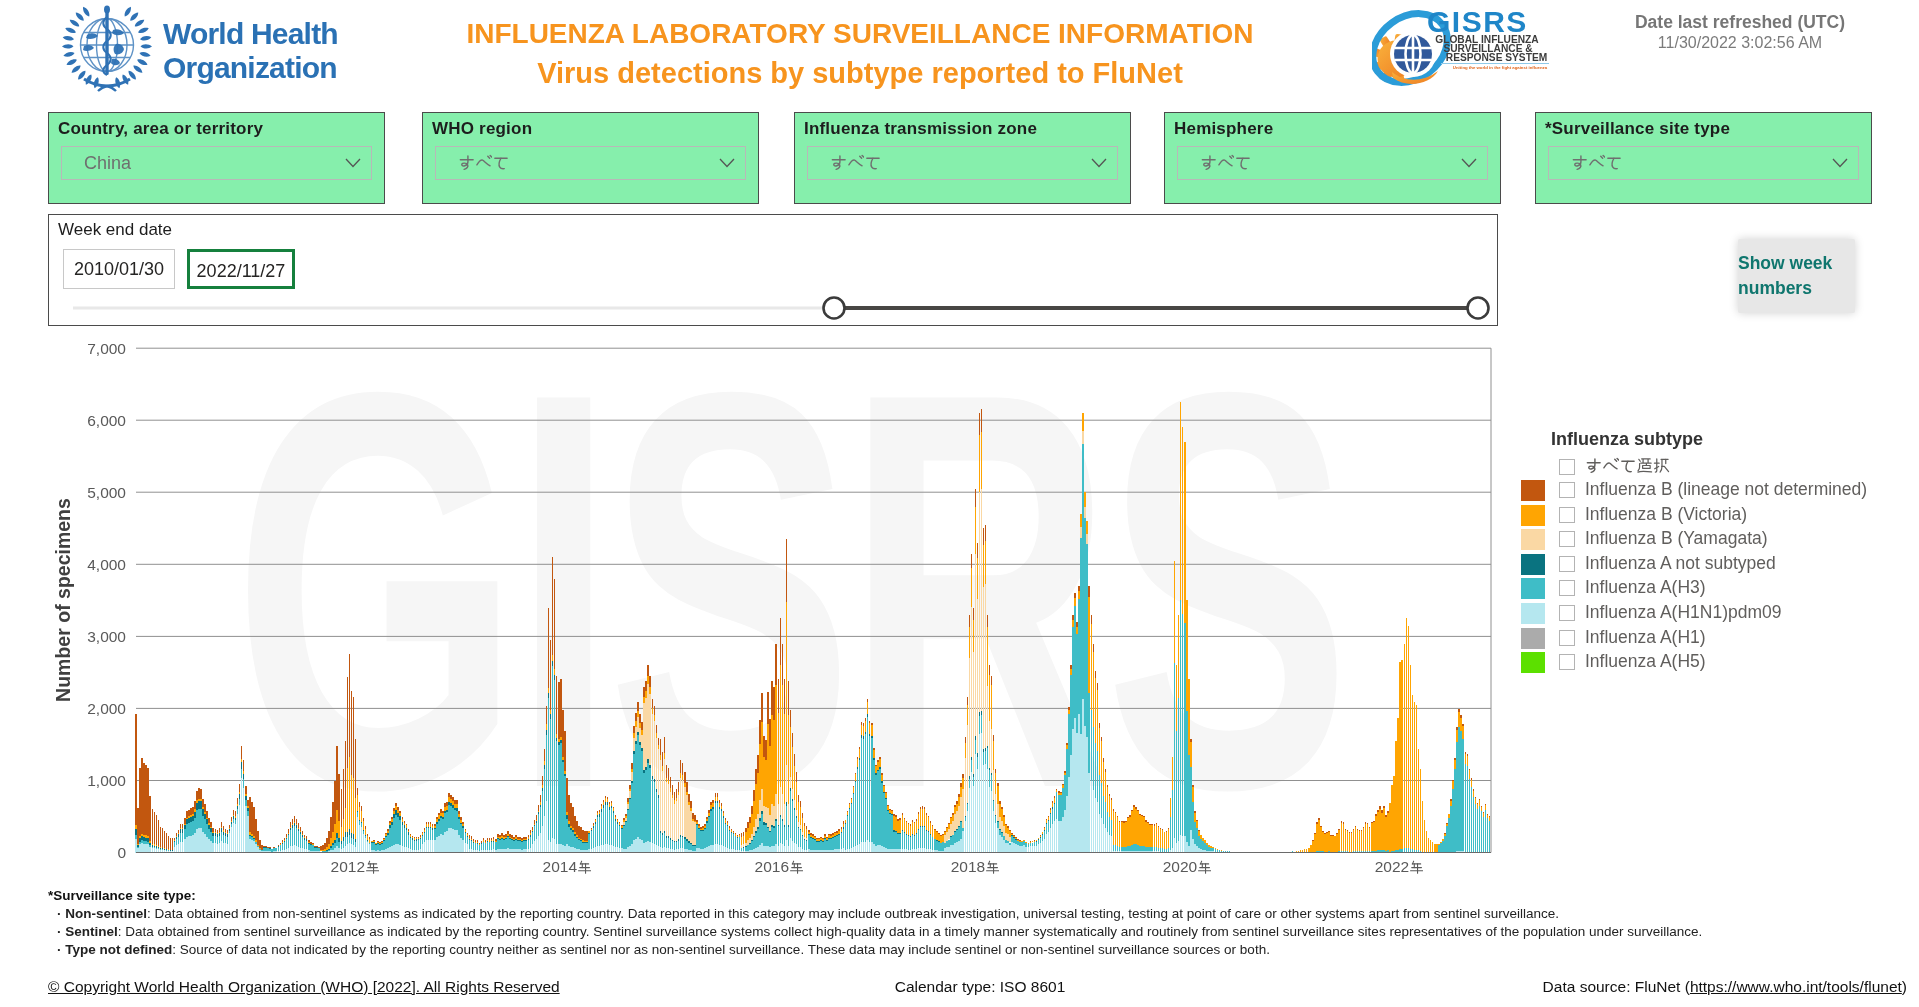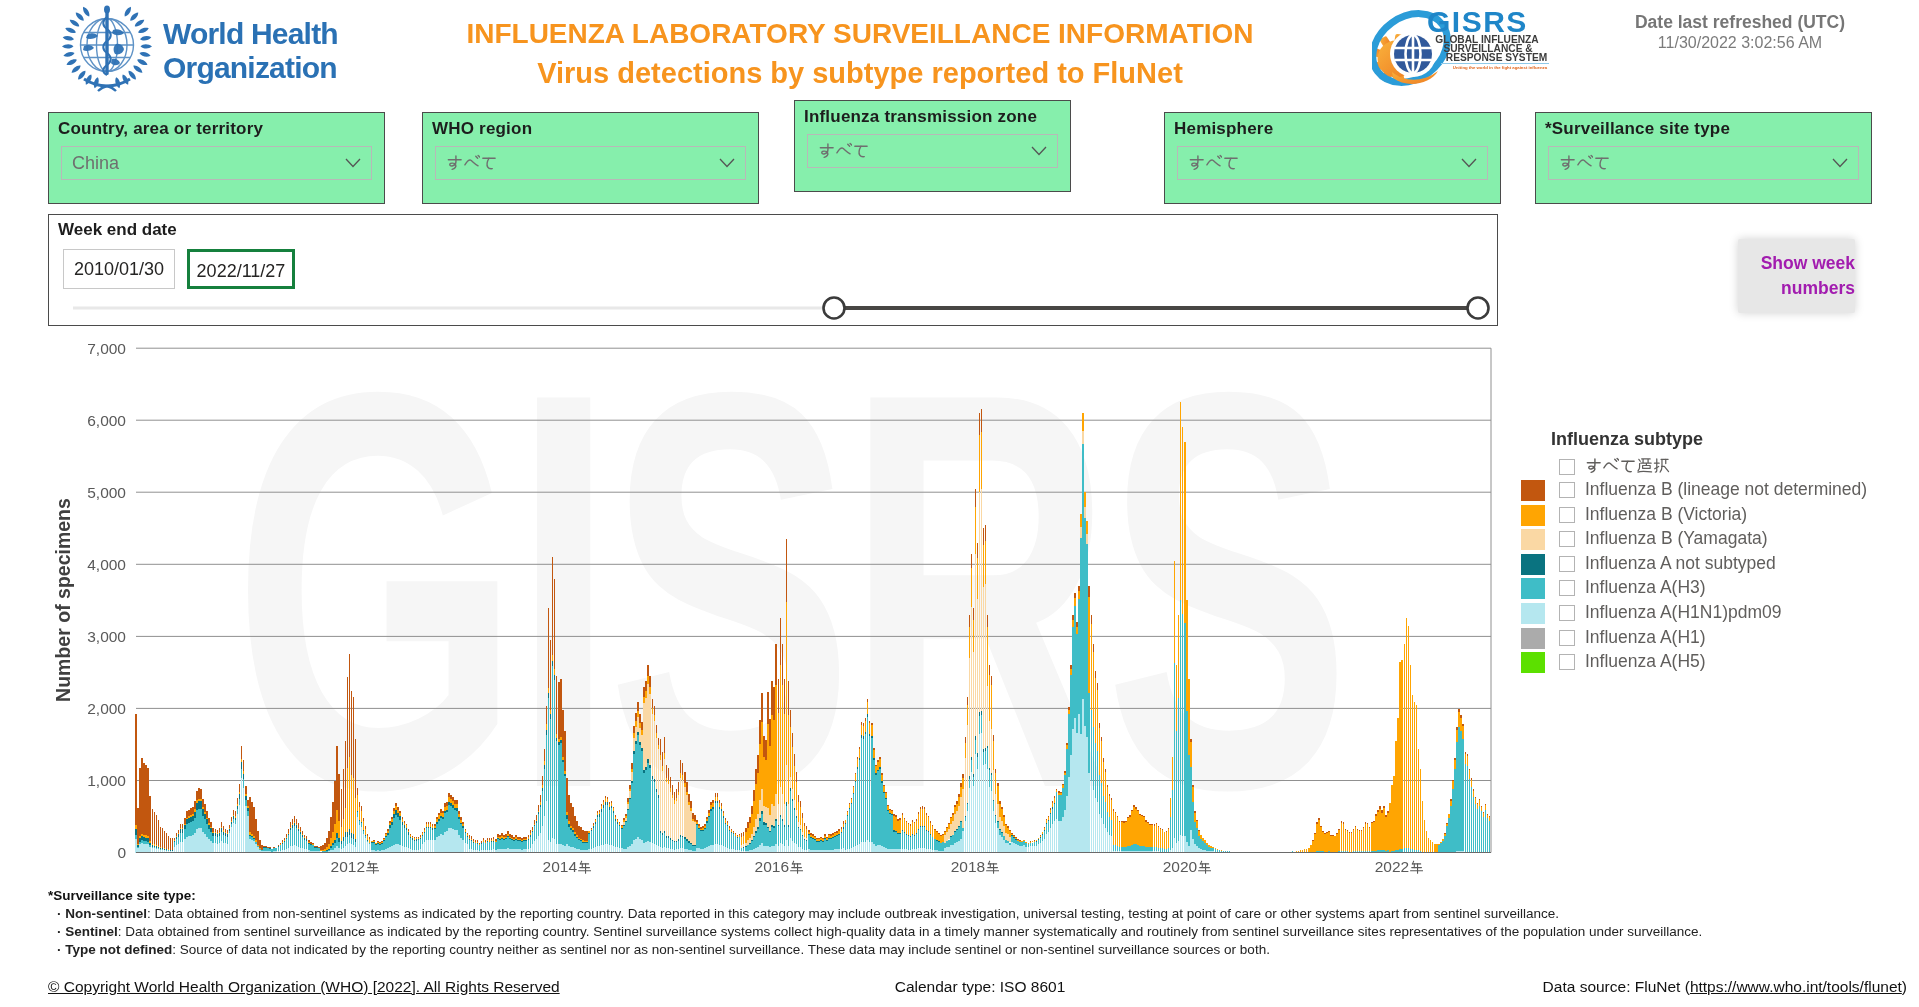--- a/index.html
+++ b/index.html
@@ -1,20 +1,20 @@
 <!DOCTYPE html>
 <html><head>
 <meta charset="utf-8">
 <style>
 *{margin:0;padding:0;box-sizing:border-box}
 html,body{width:1919px;height:1007px;background:#fff;font-family:"Liberation Sans",sans-serif;overflow:hidden;position:relative}
 .abs{position:absolute}
 .fbox{position:absolute;border:1px solid #4b4b4b;height:92px;background:#86efac}
 .fbox .lbl{font-weight:bold;font-size:17px;color:#1d1d1d;margin:6px 0 0 9px;letter-spacing:.2px}
-.fbox .sel{position:absolute;left:12px;right:12px;top:33px;height:34px;border:1px solid #b8b8b8;color:#6f6f6f;font-size:18px;line-height:32px;padding-left:10px}
+.fbox .sel{position:absolute;left:12px;right:12px;top:33px;height:34px;border:1px solid #b8b8b8;color:#6f6f6f;font-size:18px;line-height:32px;padding-left:22px}
 .chev{position:absolute;right:10px;top:11px;width:16px;height:10px}
 .legrow{position:absolute;left:1521px;height:25px;width:398px}
 .legrow .sw{position:absolute;left:0;top:2px;width:24px;height:21px}
 .legrow .cb{position:absolute;left:38px;top:4px;width:16px;height:16px;border:1px solid #b3b3b3;background:#fff}
 .legrow .lt{position:absolute;left:64px;top:1px;font-size:17.5px;color:#605e5c;white-space:nowrap}
 </style>
 </head>
 <body>
 <svg class="abs" style="left:60px;top:3px" width="96" height="92" viewBox="0 0 96 92">
 <g stroke="#5e92c6" stroke-width="1.4" fill="none">
@@ -170,21 +170,21 @@
         </g>
       </svg><svg width="17" height="17" viewBox="0 0 18 18" style="vertical-align:-2px">
         <g fill="none" stroke="#6f6f6f" stroke-width="1.5" stroke-linecap="round">
           <path d="M3 4.5H16"></path>
           <path d="M9.5 4.5C7.5 8 6.8 11.5 8.2 13.8C9.2 15.4 11.2 15.8 13 15.5"></path>
         </g>
       </svg><svg class="chev" viewBox="0 0 16 10">
         <path d="M1 1L8 8.5L15 1" fill="none" stroke="#555" stroke-width="1.3"></path>
       </svg></div>
   </div>
-<div class="fbox" style="left:794px;top:100px;width:277px">
+<div class="fbox" style="left:794px;top:112px;width:337px">
     <div class="lbl">Influenza transmission zone</div>
     <div class="sel"><svg width="17" height="17" viewBox="0 0 18 18" style="vertical-align:-2px">
         <g fill="none" stroke="#6f6f6f" stroke-width="1.5" stroke-linecap="round">
           <path d="M2.5 6H16"></path>
           <path d="M10.5 2V8.5C10.5 12.5 4 14 4 11.2C4 9 9.5 9.2 10.3 11.5C11 13.5 9.5 15.5 6.5 16.3"></path>
         </g>
       </svg><svg width="17" height="17" viewBox="0 0 18 18" style="vertical-align:-2px">
         <g fill="none" stroke="#6f6f6f" stroke-width="1.5" stroke-linecap="round">
           <path d="M2 11.5C4.5 7.5 6.5 6 8 6.5C9.5 7 12 10.5 16 12.5"></path>
           <path d="M13.5 2.5L15.5 4.5"></path>
@@ -238,32 +238,32 @@
         <g fill="none" stroke="#6f6f6f" stroke-width="1.5" stroke-linecap="round">
           <path d="M3 4.5H16"></path>
           <path d="M9.5 4.5C7.5 8 6.8 11.5 8.2 13.8C9.2 15.4 11.2 15.8 13 15.5"></path>
         </g>
       </svg><svg class="chev" viewBox="0 0 16 10">
         <path d="M1 1L8 8.5L15 1" fill="none" stroke="#555" stroke-width="1.3"></path>
       </svg></div>
   </div>
 
 <div class="abs" style="left:48px;top:214px;width:1450px;height:112px;border:1px solid #4b4b4b">
-<div style="font-weight:bold;font-size:17px;color:#1d1d1d;margin:5px 0 0 9px">Week end date</div>
+<div style="font-weight:normal;font-size:17px;color:#1d1d1d;margin:5px 0 0 9px">Week end date</div>
 <div class="abs" style="left:14px;top:34px;width:112px;height:40px;border:1px solid #c8c8c8;font-size:18px;color:#252423;line-height:38px;text-align:center">2010/01/30</div>
 <div class="abs" style="left:138px;top:34px;width:108px;height:40px;border:3px solid #15803d;font-size:18px;color:#252423;line-height:38px;text-align:center">2022/11/27</div>
 <svg class="abs" style="left:0;top:80px" width="1448" height="30" viewBox="0 0 1448 30">
 <path d="M24 13H785" stroke="#e8e8e8" stroke-width="3"></path>
 <path d="M785 13H1429" stroke="#484644" stroke-width="4"></path>
 <circle cx="785" cy="13" r="10.5" fill="#fff" stroke="#3b3b3b" stroke-width="2.6"></circle>
 <circle cx="1429" cy="13" r="10.5" fill="#fff" stroke="#3b3b3b" stroke-width="2.6"></circle>
 </svg>
 </div>
 
-<div class="abs" style="left:1738px;top:239px;width:117px;height:74px;background:#e7e7e7;border-radius:2px;box-shadow:0 0 10px rgba(0,0,0,.18);text-align:right;font-weight:bold;color:#a21caf;font-size:17.5px;line-height:25px;padding-top:12px">Show week<br>numbers</div>
+<div class="abs" style="left:1738px;top:239px;width:117px;height:74px;background:#e7e7e7;border-radius:2px;box-shadow:0 0 10px rgba(0,0,0,.18);text-align:left;font-weight:bold;color:#0f766e;font-size:17.5px;line-height:25px;padding-top:12px">Show week<br>numbers</div>
 
 <svg class="abs" style="left:0;top:336px" width="1500" height="548" viewBox="0 336 1500 548">
 <text x="788" y="654" text-anchor="middle" font-size="470" font-weight="bold" fill="#f6f6f6" letter-spacing="-10" transform="translate(788 0) scale(0.786 1.202) translate(-788 0)">GISRS</text>
 <path d="M136 780.5H1491M136 708.4H1491M136 636.4H1491M136 564.3H1491M136 492.2H1491M136 420.2H1491M136 348.2H1491" stroke="#909090" stroke-width="1" fill="none"></path>
 <path d="M1491 348.2V852.5" stroke="#909090" stroke-width="1" fill="none"></path>
 <text x="126" y="858.0" text-anchor="end" font-size="15.5" fill="#595959">0</text>
     <text x="126" y="786.0" text-anchor="end" font-size="15.5" fill="#595959">1,000</text>
     <text x="126" y="713.9" text-anchor="end" font-size="15.5" fill="#595959">2,000</text>
     <text x="126" y="641.9" text-anchor="end" font-size="15.5" fill="#595959">3,000</text>
     <text x="126" y="569.8" text-anchor="end" font-size="15.5" fill="#595959">4,000</text>

